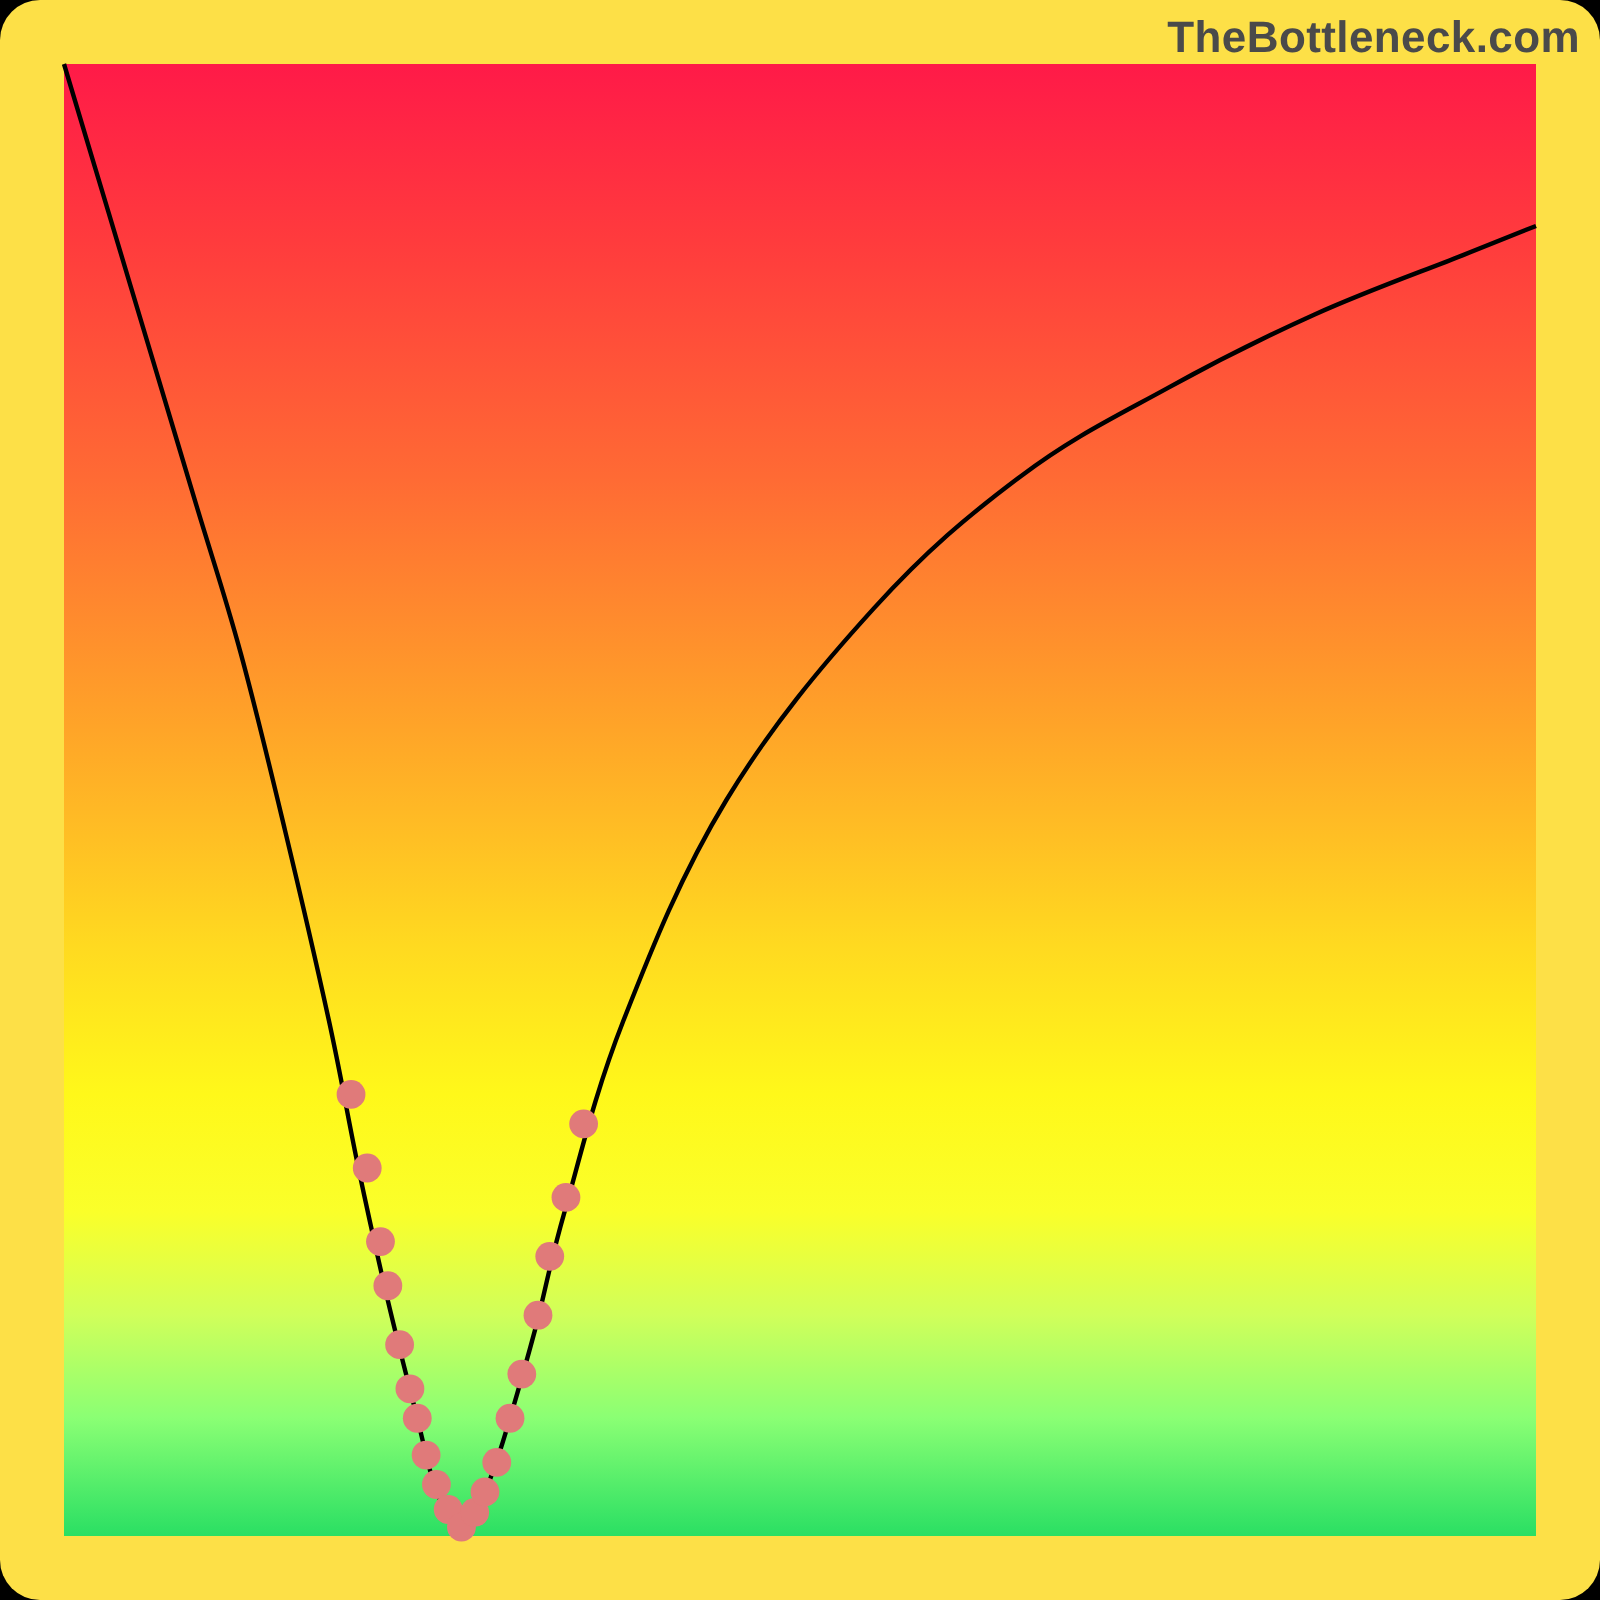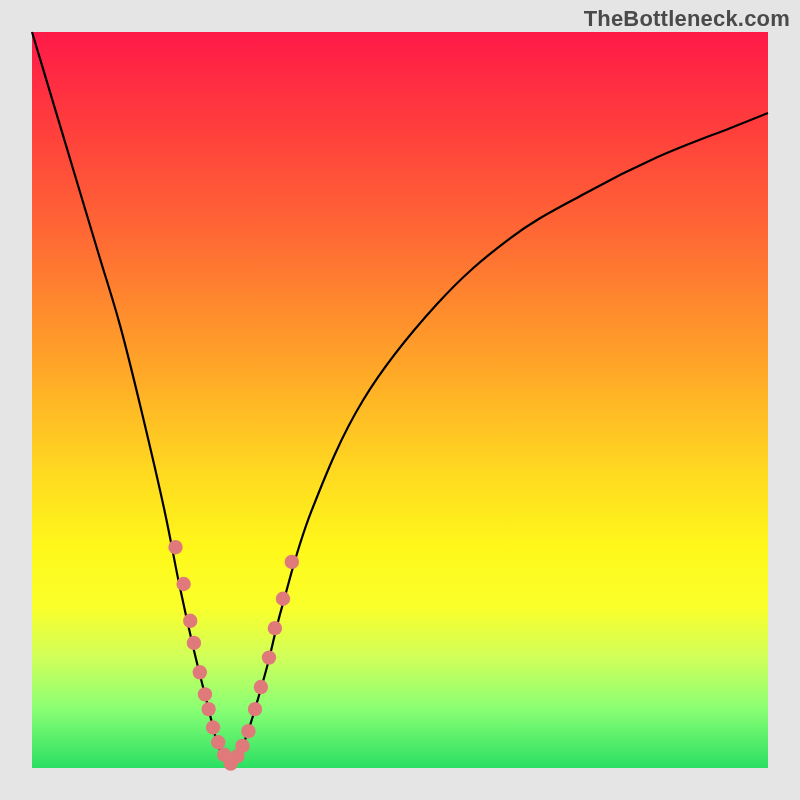--- a/index.html
+++ b/index.html
@@ -8,21 +8,22 @@
     width: 800px;
     height: 800px;
     overflow: hidden;
     background: #000;
     font-family: Arial, Helvetica, sans-serif;
   }
   .frame {
     position: absolute;
     left: 0; top: 0;
     width: 800px; height: 800px;
-    background: #e5e5e5;
+    background: #fde047;
+    border-radius: 20px;
   }
   .plot-area {
     position: absolute;
     left: 32px;
     top: 32px;
     width: 736px;
     height: 736px;
     background: linear-gradient(
       to bottom,
       #ff1a48 0%,

